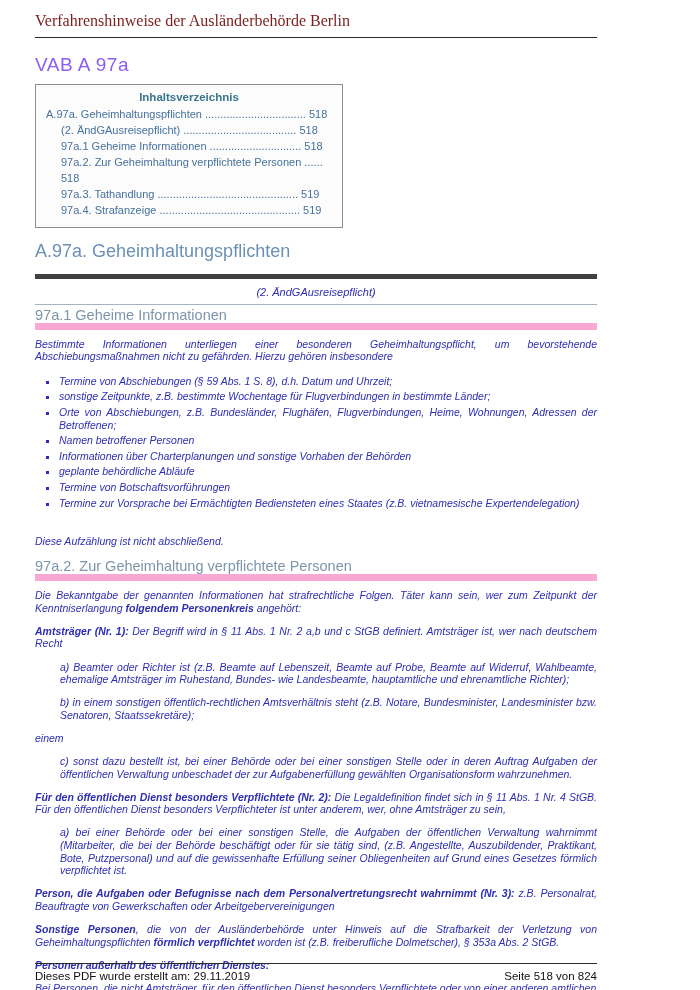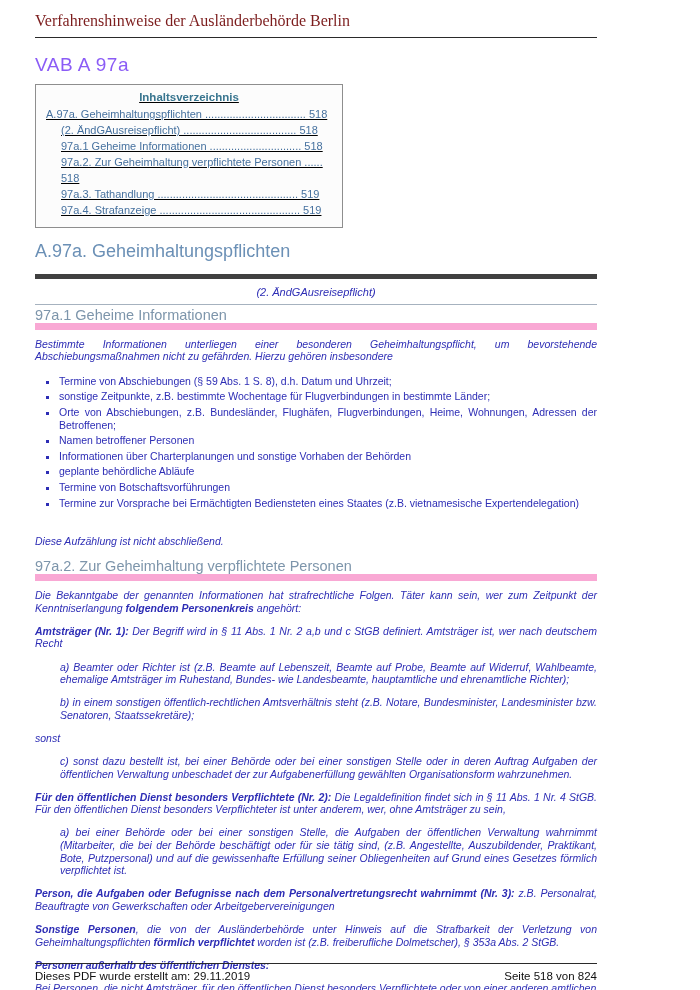--- a/index.html
+++ b/index.html
@@ -4,34 +4,34 @@
 <style>
   html, body { margin:0; padding:0; background:#ffffff; }
   .page {
     position:relative; width:632px; height:990px; background:#ffffff;
     padding:12px 35px 0 35px; box-sizing:border-box; overflow:hidden;
     font-family:"Liberation Sans", sans-serif;
   }
   .doc-header { border-bottom:1px solid #2a2a2a; padding-bottom:7px; }
   .doc-header-title { font-family:"Liberation Serif", serif; font-size:16px; color:#7c1d1d; }
   .doc-title { margin-top:16px; font-size:19px; color:#8b5cf6; font-weight:400; letter-spacing:0.5px; }
-  .toc { width:308px; margin-top:8px; border:1px solid #8e8e8e; background:#fcfcfc; padding:6px 10px 8px 10px; box-sizing:border-box;text-decoration:underline; }
+  .toc { width:308px; margin-top:8px; border:1px solid #8e8e8e; background:#fcfcfc; padding:6px 10px 8px 10px; box-sizing:border-box; }
   .toc-title { text-align:center; font-size:11.5px; font-weight:bold; color:#38758f; margin-bottom:4px; }
   .toc-item { font-size:11px; color:#46719f; line-height:1.45; cursor:pointer; }
   .toc-item.indent { padding-left:15px; }
   .sec-h1 { margin-top:13px; font-size:18px; font-weight:400; color:#6b90b6; border-bottom:5px solid #404040; padding-bottom:12px; }
   .sec-sub { font-size:11px; font-style:italic; color:#2d2db5; border-bottom:1px solid #a6b2bf; padding:7px 0 6px 0;text-align:center; }
   .sec-h2 { margin-top:2px; font-size:14.5px; font-weight:400; color:#7d95ab; border-bottom:7px solid #f9a8d4; padding-bottom:0; }
   .para { margin-top:8px; font-size:10.5px; font-style:italic; color:#2d2db5; line-height:1.2; text-align:justify; }
   .para.flush { margin-top:0; }
   .para.sub { margin-left:25px; }
   .para.gap-top { margin-top:26px; }
   .bold { font-weight:bold; }
   .bullets { margin:12px 0 0 24px; padding:0; }
-  .bullets li { list-style-type:square; font-size:10.5px; color:#2d2db5; line-height:1.2; text-align:justify; margin-bottom:3px; }
+  .bullets li { list-style-type:square; font-size:10.5px; font-style:italic; color:#2d2db5; line-height:1.2; text-align:justify; margin-bottom:3px; }
   .footer { position:absolute; left:35px; right:35px; bottom:8px; border-top:1px solid #2a2a2a; padding-top:6px; display:flex; justify-content:space-between; font-size:11.5px; color:#101010; }
 </style>
 </head>
 <body>
 
 <div class="page">
 
   <div class="doc-header">
     <div class="doc-header-title">Verfahrenshinweise der Ausländerbehörde Berlin</div>
   </div>
@@ -69,21 +69,21 @@
 
   <p class="para gap-top">Diese Aufzählung ist nicht abschließend.</p>
 
   <div class="sec-h2">97a.2. Zur Geheimhaltung verpflichtete Personen</div>
 
   <p class="para"><span>Die Bekanntgabe der genannten Informationen hat strafrechtliche Folgen. Täter kann sein, wer zum Zeitpunkt der Kenntniserlangung </span><span class="bold">folgendem Personenkreis</span><span> angehört:</span></p>
 
   <p class="para"><span class="bold">Amtsträger (Nr. 1):</span><span> Der Begriff wird in § 11 Abs. 1 Nr. 2 a,b und c StGB definiert. Amtsträger ist, wer nach deutschem Recht</span></p>
   <p class="para flush sub">a) Beamter oder Richter ist (z.B. Beamte auf Lebenszeit, Beamte auf Probe, Beamte auf Widerruf, Wahlbeamte, ehemalige Amtsträger im Ruhestand, Bundes- wie Landesbeamte, hauptamtliche und ehrenamtliche Richter);</p>
   <p class="para flush sub">b) in einem sonstigen öffentlich-rechtlichen Amtsverhältnis steht (z.B. Notare, Bundesminister, Landesminister bzw. Senatoren, Staatssekretäre);</p>
-  <p class="para flush">sonst</p>
+  <p class="para flush">einem</p>
   <p class="para flush sub">c) sonst dazu bestellt ist, bei einer Behörde oder bei einer sonstigen Stelle oder in deren Auftrag Aufgaben der öffentlichen Verwaltung unbeschadet der zur Aufgabenerfüllung gewählten Organisationsform wahrzunehmen.</p>
 
   <p class="para"><span class="bold">Für den öffentlichen Dienst besonders Verpflichtete (Nr. 2):</span><span> Die Legaldefinition findet sich in § 11 Abs. 1 Nr. 4 StGB. Für den öffentlichen Dienst besonders Verpflichteter ist unter anderem, wer, ohne Amtsträger zu sein,</span></p>
   <p class="para flush sub">a) bei einer Behörde oder bei einer sonstigen Stelle, die Aufgaben der öffentlichen Verwaltung wahrnimmt (Mitarbeiter, die bei der Behörde beschäftigt oder für sie tätig sind, (z.B. Angestellte, Auszubildender, Praktikant, Bote, Putzpersonal) und auf die gewissenhafte Erfüllung seiner Obliegenheiten auf Grund eines Gesetzes förmlich verpflichtet ist.</p>
 
   <p class="para"><span class="bold">Person, die Aufgaben oder Befugnisse nach dem Personalvertretungsrecht wahrnimmt (Nr. 3):</span><span> z.B. Personalrat, Beauftragte von Gewerkschaften oder Arbeitgebervereinigungen</span></p>
 
   <p class="para"><span class="bold">Sonstige Personen</span><span>, die von der Ausländerbehörde unter Hinweis auf die Strafbarkeit der Verletzung von Geheimhaltungspflichten </span><span class="bold">förmlich verpflichtet</span><span> worden ist (z.B. freiberufliche Dolmetscher), § 353a Abs. 2 StGB.</span></p>
 
   <p class="para bold">Personen außerhalb des öffentlichen Dienstes:</p>

